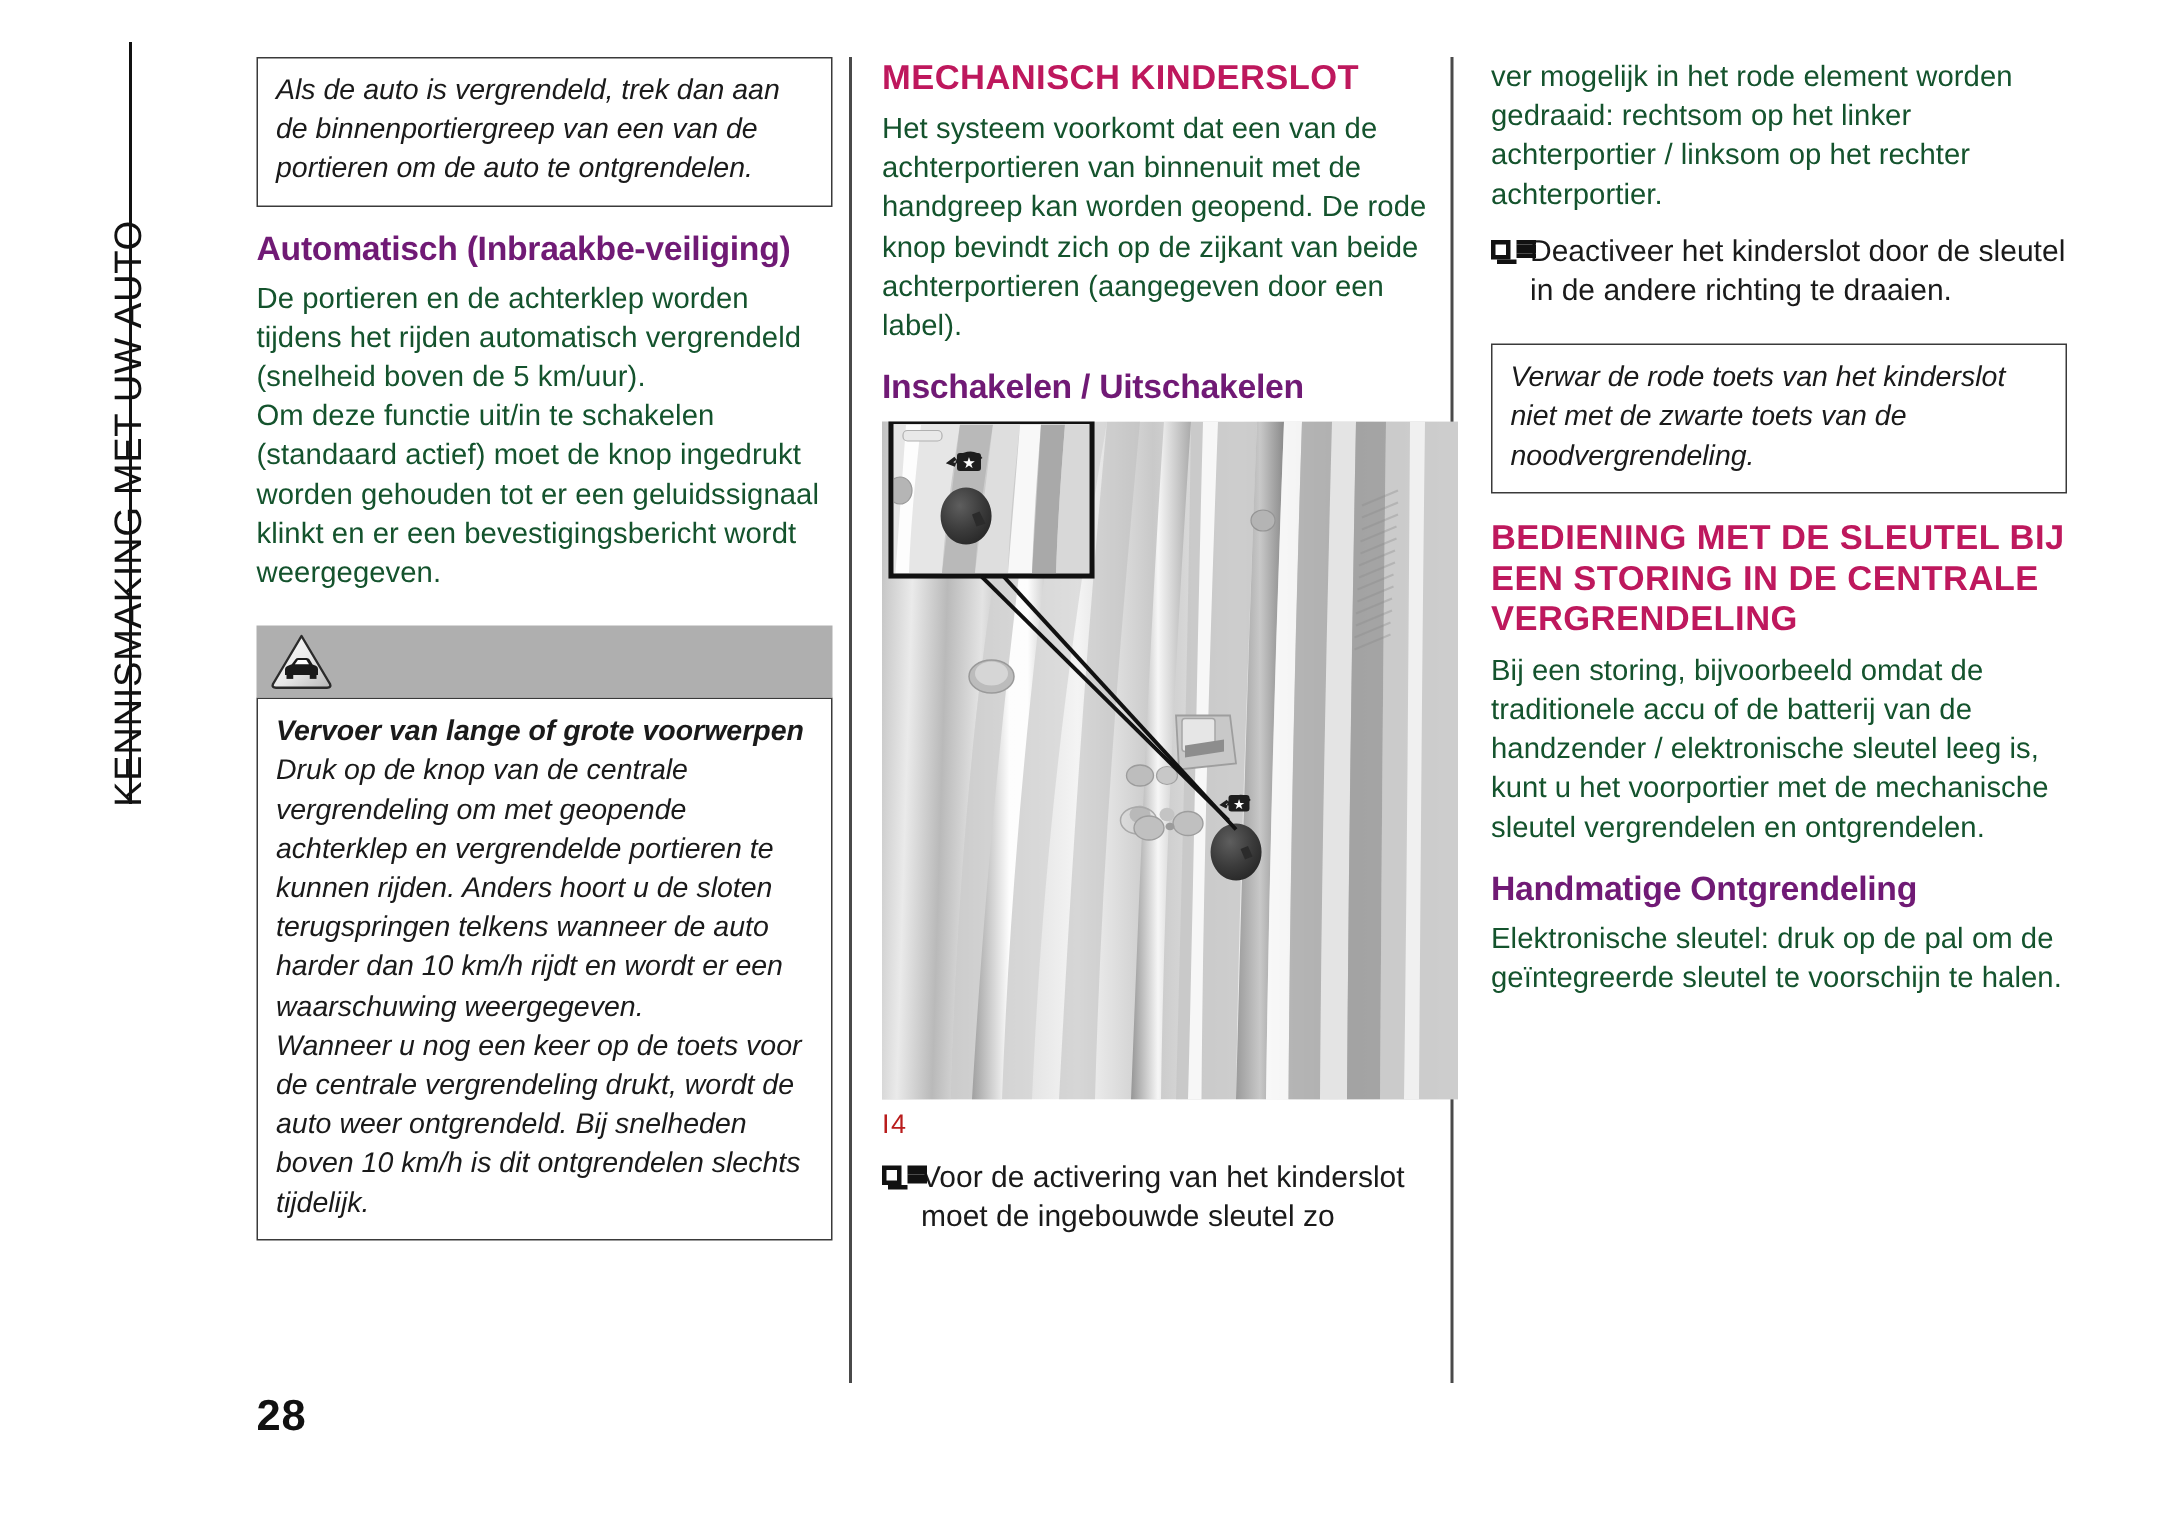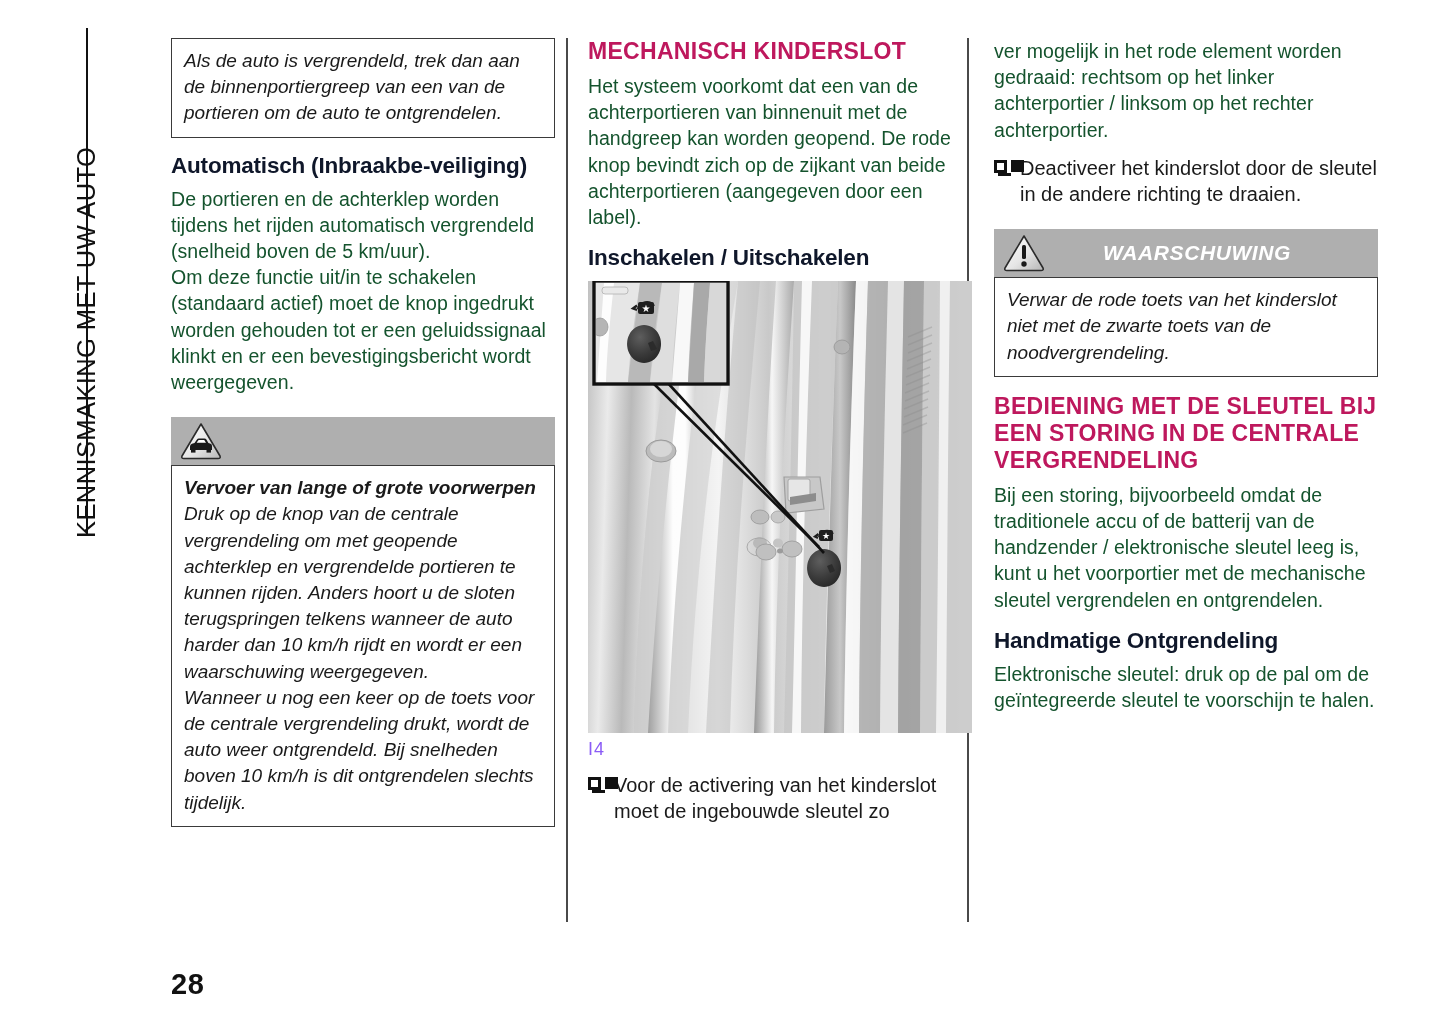--- a/index.html
+++ b/index.html
@@ -75,21 +75,21 @@
     letter-spacing: 0.05px;
   }
   .body-text + .body-text { margin-top: 0; }
 
   .h-sub {
     font-size: 22.5px;
     font-weight: bold;
     line-height: 27px;
     letter-spacing: -0.2px;
     margin: 14px 0 7px 0;
-    color: #0f172a;
+    color: #701a75;
   }
   .h-main {
     font-size: 23px;
     font-weight: bold;
     line-height: 27px;
     letter-spacing: 0.3px;
     margin: 0 0 8px 0;
     color: #be185d;
     text-transform: uppercase;
   }
@@ -185,29 +185,29 @@
   #figure-img {
     width: 384px;
     height: 452px;
     display: block;
     border: 0;
   }
   #figure-caption {
     font-size: 18px;
     line-height: 22px;
     margin-top: 5px;
-    color: #8b5cf6;
+    color: #b91c1c;
     letter-spacing: 1px;
   }
 
   
   #page-number {
     position: absolute;
     left: 171px;
-    top: 968px;
+    top: 928px;
     font-size: 29px;
     font-weight: bold;
     letter-spacing: 0.5px;
     color: #111;
   }
 </style>
 </head>
 <body>
 
 <div id="side-tab">
@@ -418,37 +418,20 @@
 
   <p class="body-text">ver mogelijk in het rode element worden gedraaid: rechtsom op het linker achterportier / linksom op het rechter achterportier.</p>
 
   <div class="bullet-item">
     <span class="bullet-glyph"></span>
     <span class="bullet-text">Deactiveer het kinderslot door de sleutel in de andere richting te draaien.</span>
   </div>
 
   <div class="gap-l"></div>
 
-  <div class="banner banner-attached">
-    <div class="banner-icon">
-      <svg width="42" height="38" viewBox="0 0 42 38" aria-hidden="true">
-        <defs>
-          <linearGradient id="wg" x1="0" y1="0" x2="1" y2="1">
-            <stop offset="0%" stop-color="#ffffff"></stop>
-            <stop offset="55%" stop-color="#e6e6e6"></stop>
-            <stop offset="100%" stop-color="#b4b4b4"></stop>
-          </linearGradient>
-        </defs>
-        <path d="M21 2 L40 34 Q41 36.5 38 36.5 L4 36.5 Q1 36.5 2 34 Z" fill="url(#wg)" stroke="#2b2b2b" stroke-width="1.6" stroke-linejoin="round"></path>
-        <rect x="19" y="11" width="4" height="14" rx="1.6" fill="#1a1a1a"></rect>
-        <circle cx="21" cy="30" r="2.7" fill="#1a1a1a"></circle>
-      </svg>
-    </div>
-    <div class="banner-label">WAARSCHUWING</div>
-  </div>
 
   <div class="note-box">
     <p>Verwar de rode toets van het kinderslot niet met de zwarte toets van de noodvergrendeling.</p>
   </div>
 
   <div class="gap-m"></div>
 
   <h1 class="h-main">BEDIENING MET DE SLEUTEL BIJ EEN STORING IN DE CENTRALE VERGRENDELING</h1>
 
   <p class="body-text">Bij een storing, bijvoorbeeld omdat de traditionele accu of de batterij van de handzender / elektronische sleutel leeg is, kunt u het voorportier met de mechanische sleutel vergrendelen en ontgrendelen.</p>

